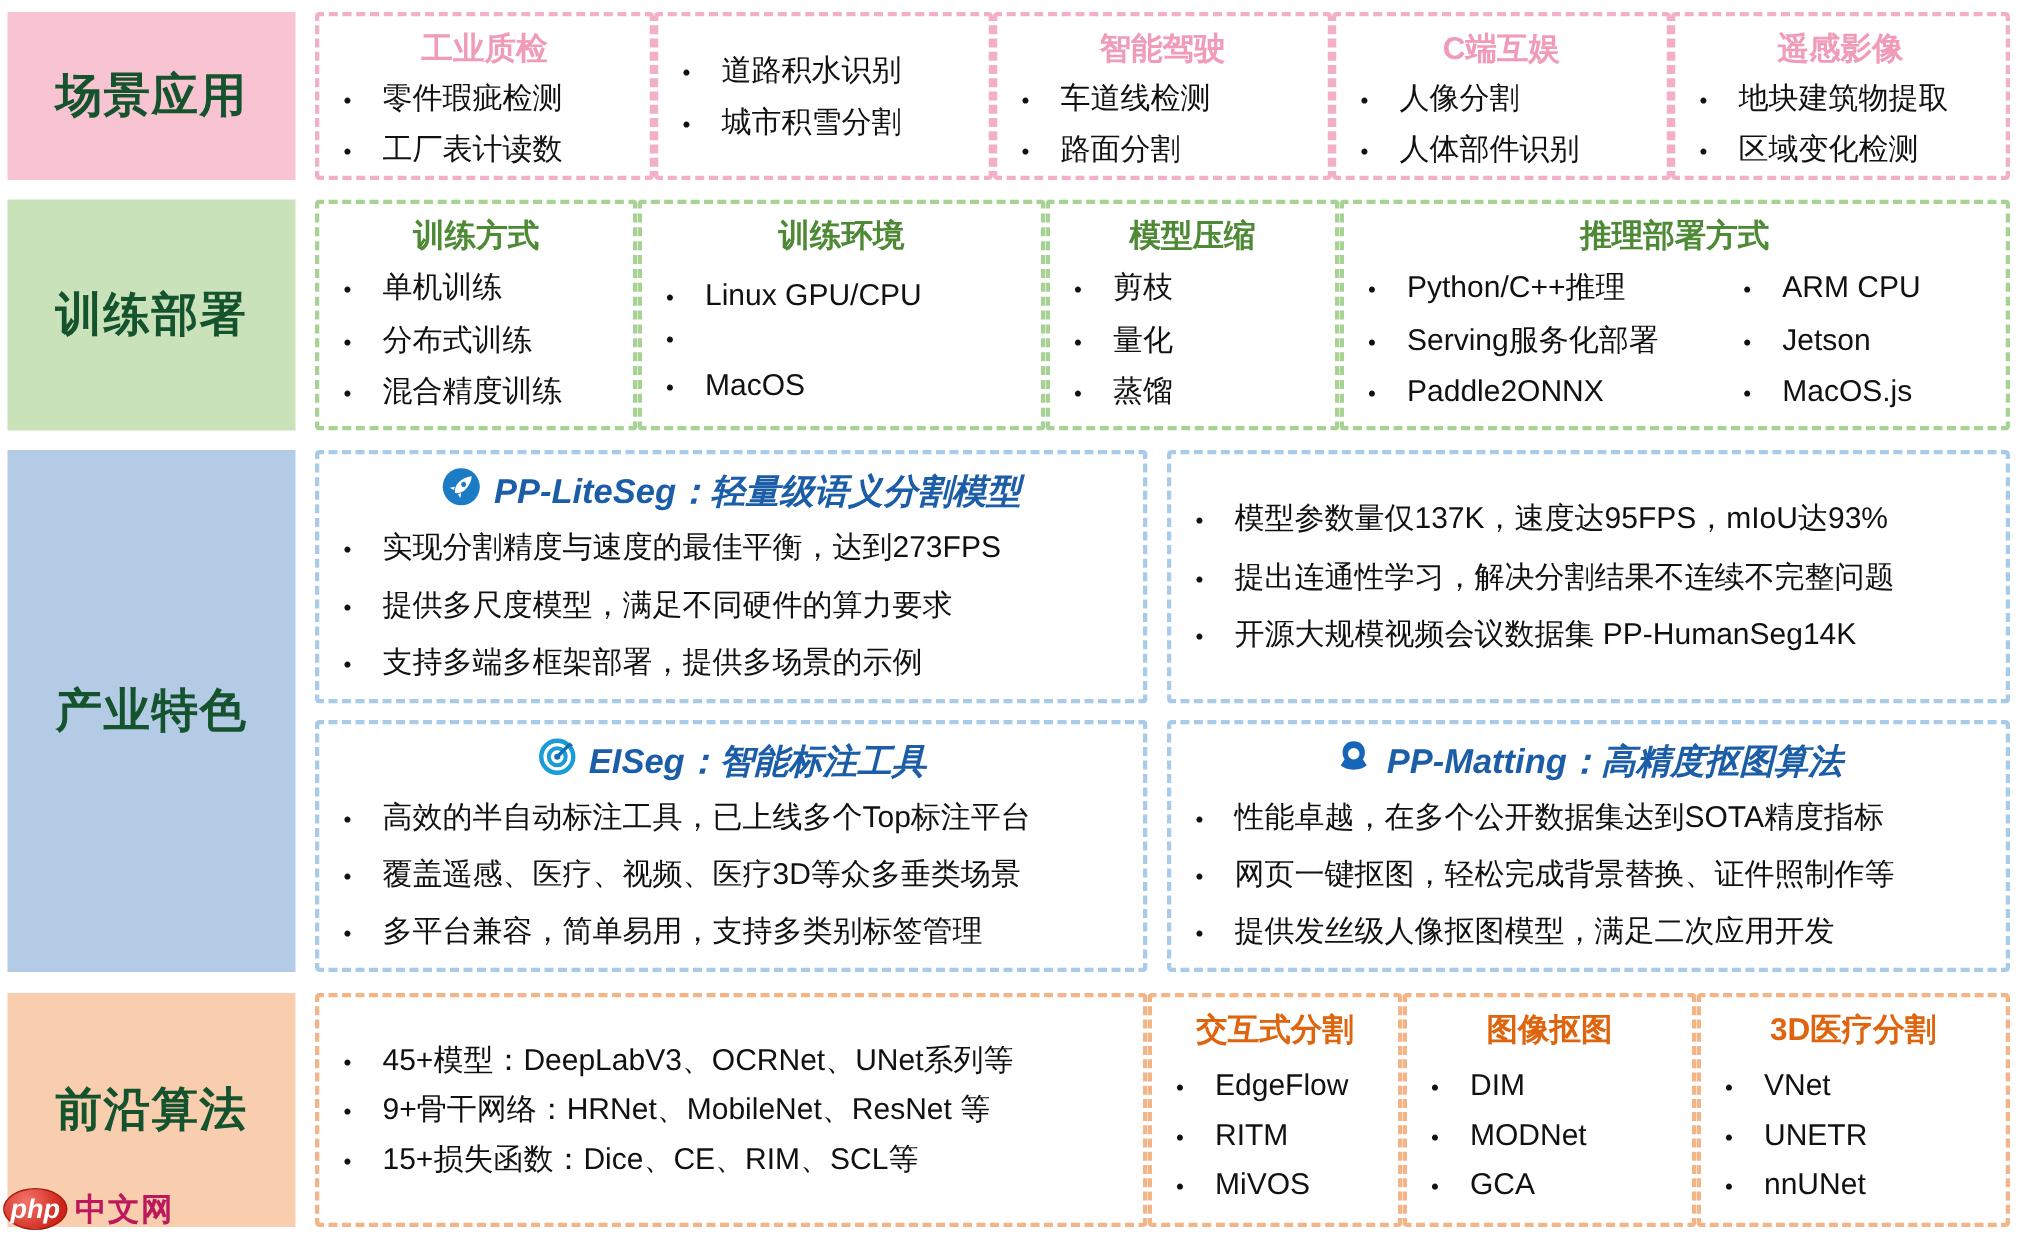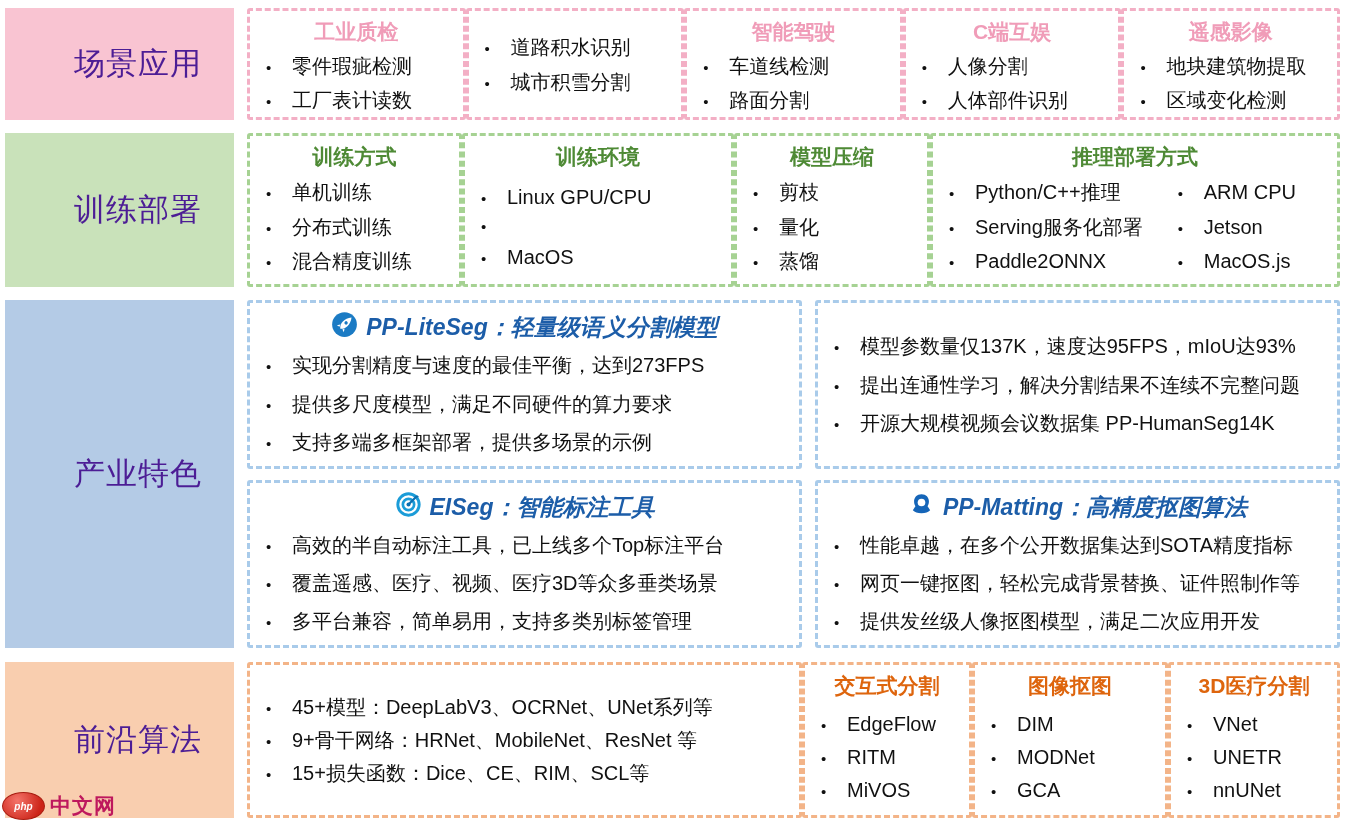--- a/index.html
+++ b/index.html
@@ -7,21 +7,21 @@
     position:relative;width:1346px;height:826px;background:#fff;overflow:hidden;
     font-family:"Liberation Sans","DejaVu Sans",sans-serif;color:#111;
   }
   .row{position:absolute;left:5px;width:1335px;display:flex;gap:13px;box-sizing:border-box;}
   .r1{top:8px;height:112px;}
   .r2{top:133px;height:154px;}
   .r3{top:300px;height:348px;}
   .r4{top:662px;height:156px;}
   .row-label{
     flex:0 0 192px;display:flex;align-items:center;justify-content:center;
-    font-size:31px;font-weight:normal;color:#4c1d95;letter-spacing:1px;padding-left:37px;
+    font-size:31px;font-weight:bold;color:#14532d;letter-spacing:1px;
   }
   .lbl-pink{background:#F9C4D2;}
   .lbl-green{background:#C9E2BA;}
   .lbl-blue{background:#B4CBE6;}
   .lbl-orange{background:#F9CEAF;}
   .boxes{flex:1;display:flex;min-width:0;}
   .box{
     border:3px dashed;border-radius:3px;box-sizing:border-box;
     padding:5px 10px 4px;display:flex;flex-direction:column;min-width:0;background:#fff;
   }
@@ -53,21 +53,21 @@
     font-size:23px;font-weight:bold;color:#1C5DA8;margin:3px 0 2px;white-space:nowrap;font-style:italic;
   }
   .box-head svg{flex:0 0 auto;}
   
   .w-555{flex:0 0 555px;} .w-170{flex:0 0 170px;}
   
   .watermark{position:absolute;left:2px;top:792px;display:flex;align-items:center;gap:5px;}
   .php-badge{
     width:41px;height:26px;border-radius:50%;border:1px solid #a81c10;
     background:radial-gradient(circle at 35% 30%,#f4746a,#cc2418 75%);
-    color:#fff;font-style:italic;font-weight:bold;font-size:10px;
+    color:#fff;font-style:italic;font-weight:bold;font-size:18px;
     display:flex;align-items:center;justify-content:center;
   }
   .site-name{font-size:21px;font-weight:bold;color:#be185d;letter-spacing:1px;}
 </style>
 </head>
 <body>
 
 <div class="canvas">
 
   <section class="row r1">

